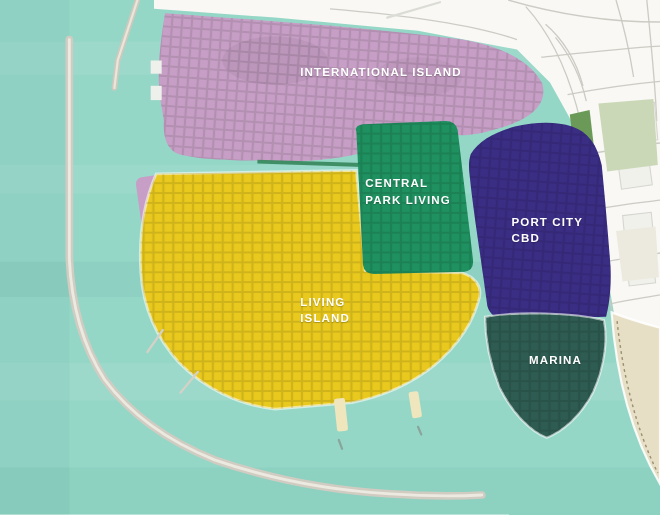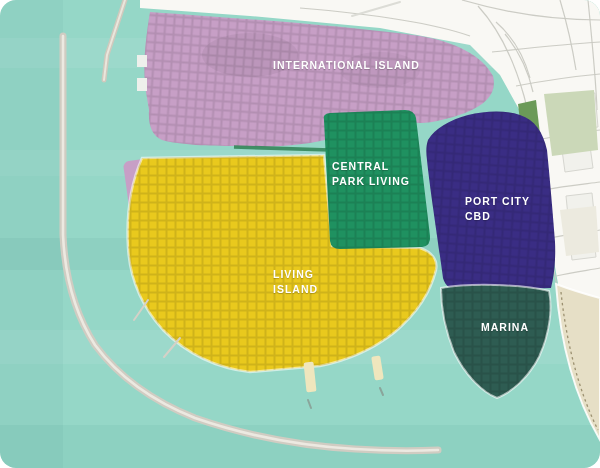--- a/index.html
+++ b/index.html
@@ -1,17 +1,17 @@
 <!DOCTYPE html>
 <html><head>
 <meta charset="utf-8">
 <style>
   html,body{margin:0;padding:0;background:#ffffff;}
   #stage{width:600px;height:468px;overflow:hidden;position:relative;
-         font-family:"Liberation Sans",sans-serif;border-radius:16px;}
+         font-family:"Liberation Sans",sans-serif;}
   svg{display:block;}
   text.zone-label{
     fill:#ffffff;
     font-family:"Liberation Sans",sans-serif;
     font-weight:bold;
     font-size:10.5px;
     letter-spacing:1px;
     text-shadow:0 1px 1px rgba(0,0,0,.22);
   }
   .road{fill:none;stroke:#c9c9c2;stroke-width:1.2;opacity:.95;}

